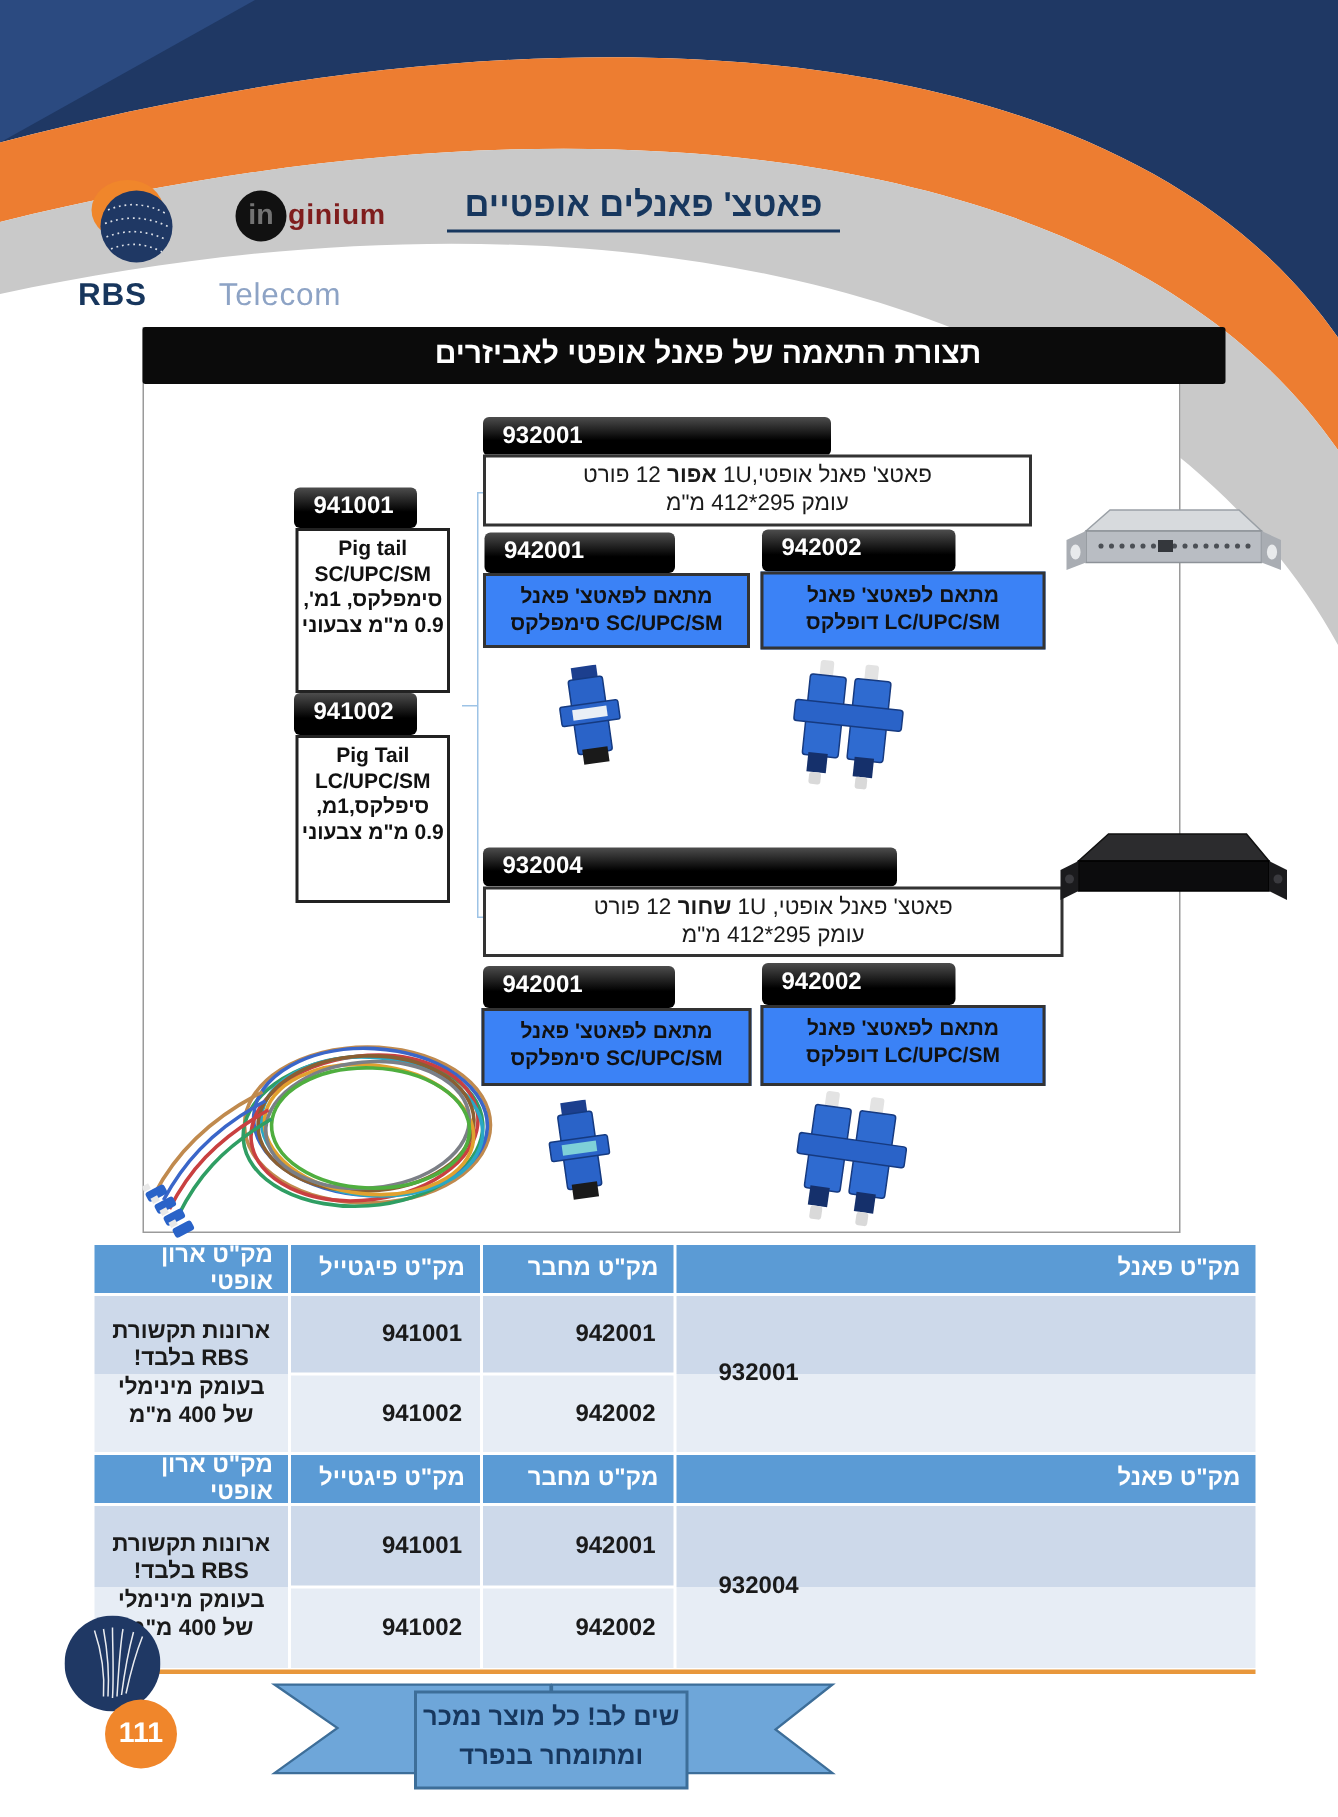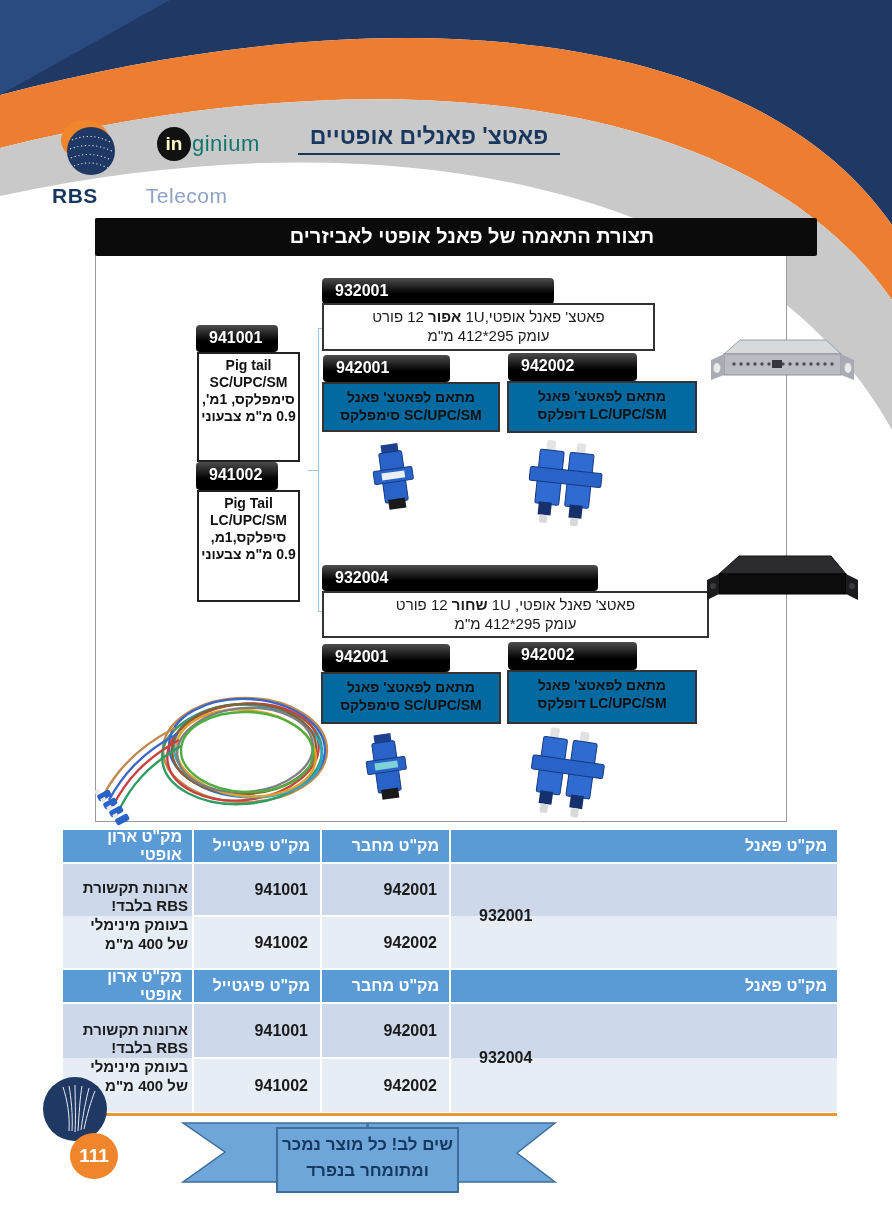--- a/index.html
+++ b/index.html
@@ -6,57 +6,57 @@
   .page{position:relative;width:892px;height:1211px;background:#fff;overflow:hidden;
         font-family:"Liberation Sans","DejaVu Sans",sans-serif;}
   .abs{position:absolute;}
   
   .deco{position:absolute;top:0;left:0;pointer-events:none;}
   
   .rbs-text{font-size:21px;letter-spacing:.5px;}
   .rbs-bold{font-weight:bold;color:#17365d;}
   .rbs-light{color:#8da3c5;margin-left:48px;}
   .ingi{display:flex;align-items:center;gap:0;}
-  .ingi-circle{width:34px;height:34px;border-radius:50%;background:#111;color:#fef9c3;
+  .ingi-circle{width:34px;height:34px;border-radius:50%;background:#111;color:#737373;
         font-weight:bold;font-size:19px;display:flex;align-items:center;justify-content:center;}
-  .ingi-rest{font-weight:normal;font-size:22px;color:#0f766e;letter-spacing:.5px;margin-left:1px;}
+  .ingi-rest{font-weight:bold;font-size:19px;color:#7f1d1d;letter-spacing:.5px;margin-left:1px;}
   .page-title{font-weight:bold;font-size:23px;color:#17375e;text-align:center;
         border-bottom:2px solid #17375e;padding-bottom:3px;direction:rtl;}
   
   .diagram-box{border:1px solid #9a9a9a;background:#fff;}
   .diagram-header{background:#0b0b0b;color:#fff;font-weight:bold;font-size:20px;
         text-align:center;line-height:37px;direction:rtl;border-radius:2px;padding-left:32px;}
   .code-label{background:linear-gradient(180deg,#4d4d4d 0%,#000 60%);color:#fff;font-weight:bold;
         font-size:16px;line-height:26px;padding-left:13px;border-radius:4px;box-sizing:border-box;}
   .desc-box{background:#fff;border:2px solid #333;box-sizing:border-box;direction:rtl;
         font-size:15px;color:#1a1a1a;text-align:center;display:flex;flex-direction:column;
         justify-content:center;line-height:1.25;}
   .desc-box .b{font-weight:bold;}
   .desc-small{background:#fff;border:2px solid #222;box-sizing:border-box;direction:rtl;
         font-size:14px;font-weight:bold;color:#111;text-align:center;padding:3px 2px;
         line-height:1.22;overflow-wrap:anywhere;}
-  .desc-adapter{background:#0369a1;border:2px solid #333;box-sizing:border-box;direction:rtl;
+  .desc-adapter{background:#3b82f6;border:2px solid #333;box-sizing:border-box;direction:rtl;
         font-size:14px;font-weight:bold;color:#111;text-align:center;line-height:1.3;
         padding-top:4px;overflow:visible;}
   .bracket{background:#9dc3e6;}
   
   .tbl-header,.tbl-body{display:grid;direction:rtl;grid-template-columns:386px 127px 126px 129px;
         column-gap:2px;}
   .tbl-header{row-gap:0;}
   .th{background:#5b9bd5;color:#fff;font-weight:bold;font-size:16px;text-align:right;
         padding:0 10px;box-sizing:border-box;display:flex;align-items:center;justify-content:flex-start;}
   .tbl-body{row-gap:2px;}
   .td{font-weight:bold;font-size:16px;color:#1a1a1a;box-sizing:border-box;
         display:flex;align-items:center;}
   .td.num{justify-content:flex-start;padding-right:12px;}
   .td.dark{background:#cdd9ea;}
   .td.light{background:#e7edf5;}
   .td.merged{background:linear-gradient(180deg,#cdd9ea 0 50%,#e7edf5 50% 100%);}
   .td.panel{grid-row:1/3;grid-column:1;justify-content:flex-end;padding-left:28px;}
-  .td.cab{grid-row:1/3;grid-column:4;justify-content:center;
+  .td.cab{grid-row:1/3;grid-column:4;justify-content:center;text-align:center;
         font-size:15px;line-height:1.25;padding:16px 4px;}
   .orange-rule{background:#e8973b;}
   
   .page-num{background:#f0862b;border-radius:50%;color:#fff;font-weight:bold;font-size:19px;
         display:flex;align-items:center;justify-content:center;}
   .ribbon-text{direction:rtl;text-align:center;color:#17375e;font-weight:bold;font-size:17px;
         line-height:26px;}
 </style>
 </head>
 <body>
@@ -95,21 +95,21 @@
 
   <div class="abs diagram-box" style="left:95px;top:218px;width:690px;height:602px;"></div>
   <div class="abs diagram-header" style="left:95px;top:218px;width:690px;height:38px;">תצורת התאמה של פאנל אופטי לאביזרים</div>
 
   <div class="abs bracket" style="left:318px;top:328px;width:1px;height:284px;"></div>
   <div class="abs bracket" style="left:318px;top:328px;width:14px;height:1px;"></div>
   <div class="abs bracket" style="left:308px;top:470px;width:10px;height:1px;"></div>
   <div class="abs bracket" style="left:318px;top:611px;width:14px;height:1px;"></div>
 
   <div class="abs code-label" style="left:322px;top:278px;width:232px;height:26px;">932001</div>
-  <div class="abs desc-box" style="left:322px;top:303px;width:333px;height:48px;">
+  <div class="abs desc-box" style="left:322px;top:303px;width:366px;height:48px;">
     <div><span>פאטצ' פאנל אופטי,1U </span><span class="b">אפור</span><span> 12 פורט</span></div>
     <div>עומק 295*412 מ"מ</div>
   </div>
 
   <div class="abs code-label" style="left:196px;top:325px;width:82px;height:27px;">941001</div>
   <div class="abs desc-small" style="left:197px;top:352px;width:103px;height:110px;overflow:hidden;">Pig tail SC/UPC/SM סימפלקס, 1מ', 0.9 מ"מ צבעוני</div>
 
   <div class="abs code-label" style="left:196px;top:462px;width:82px;height:28px;">941002</div>
   <div class="abs desc-small" style="left:197px;top:490px;width:103px;height:112px;">Pig Tail LC/UPC/SM סיפלקס,1מ, 0.9 מ"מ צבעוני</div>
 

